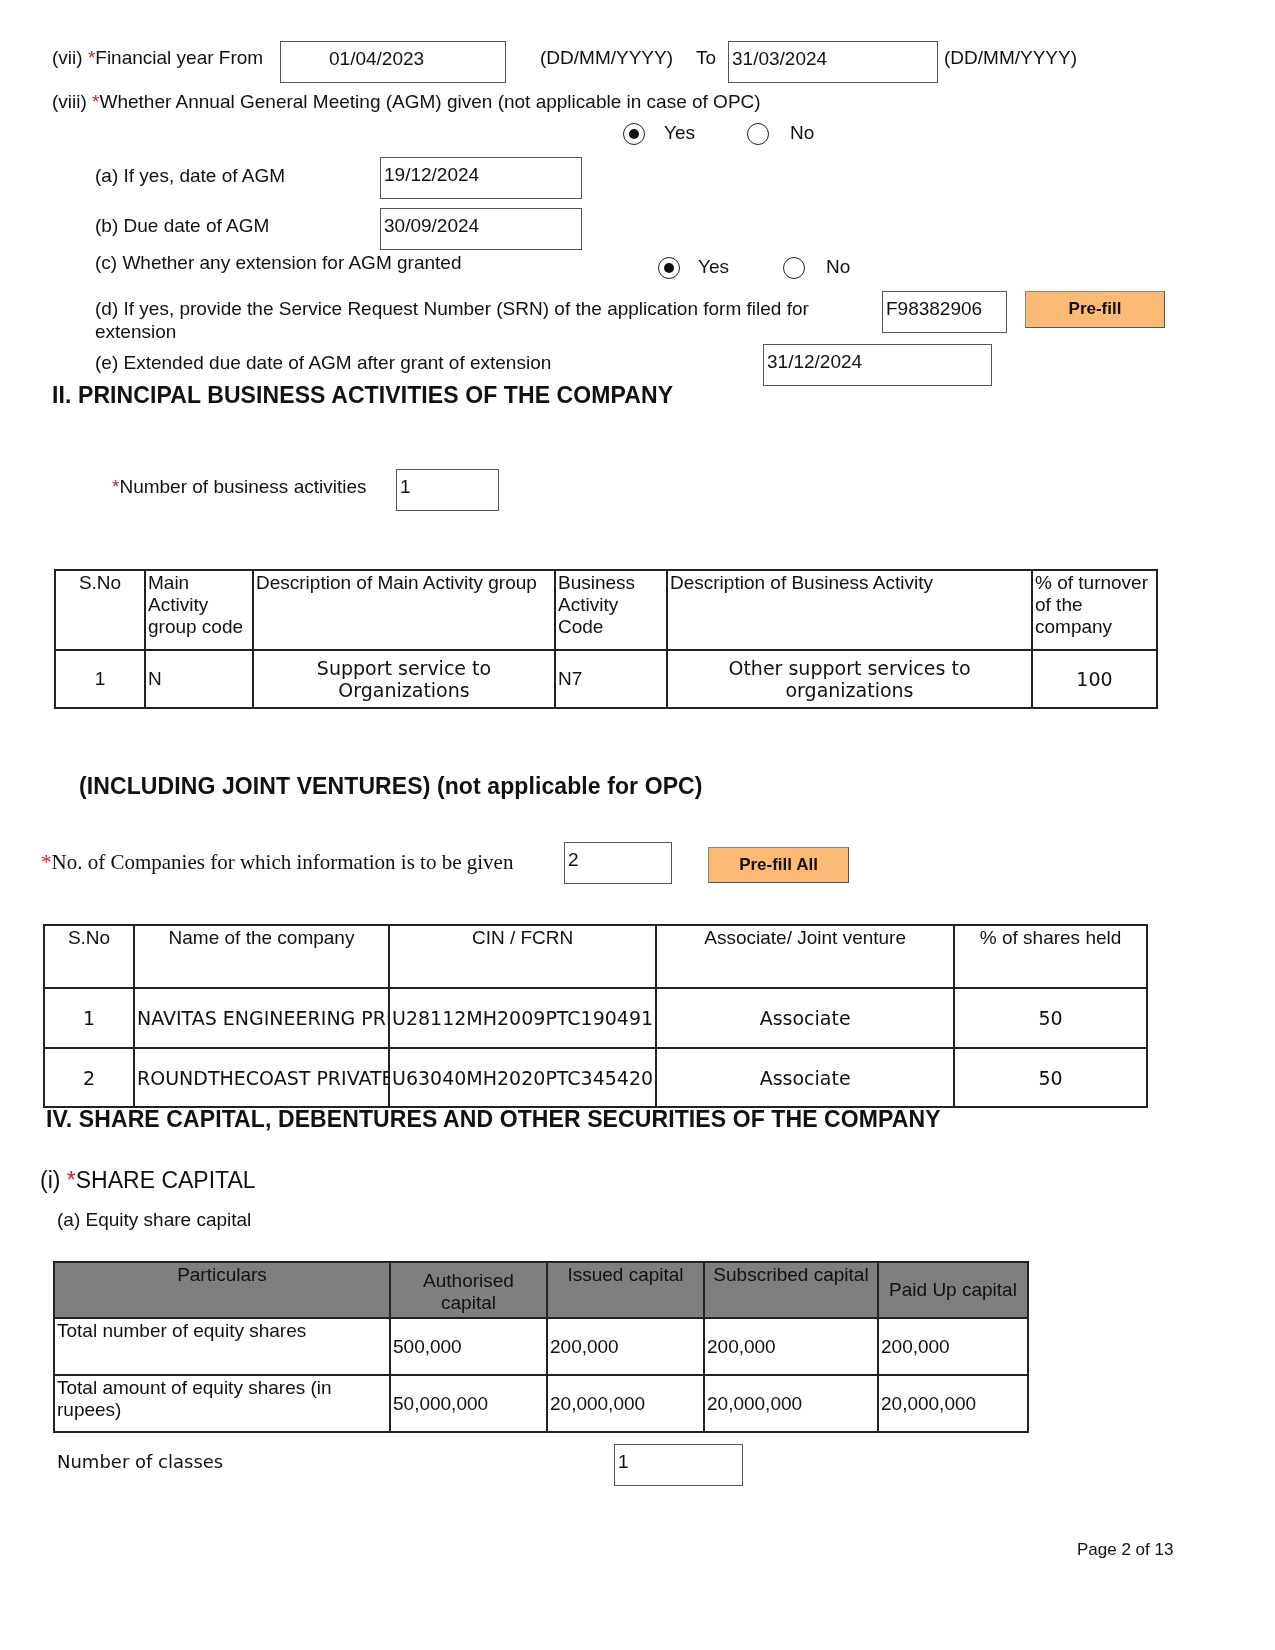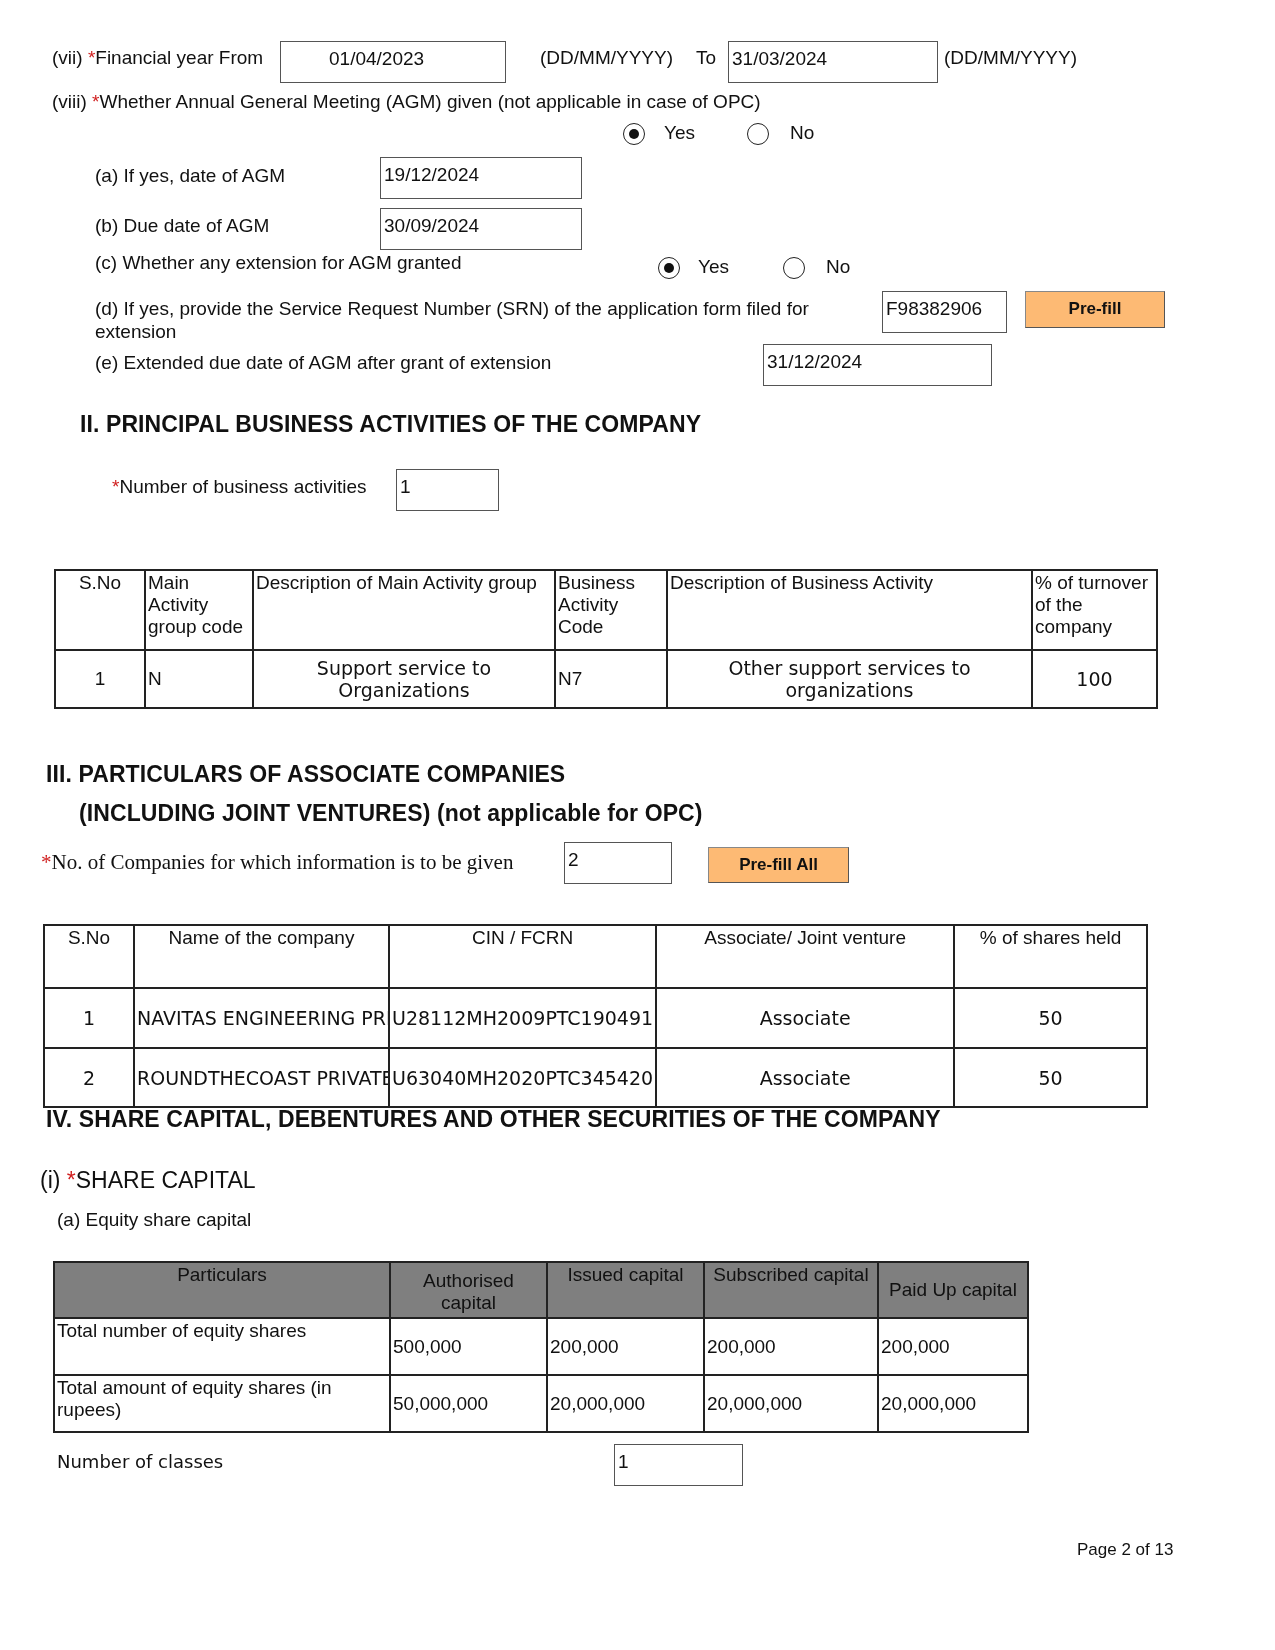--- a/index.html
+++ b/index.html
@@ -75,21 +75,21 @@
 <div class="abs" style="left:95px;top:297px;line-height:23px;">
   <div>(d) If yes, provide the Service Request Number (SRN) of the application form filed for</div>
   <div>extension</div>
 </div>
 <div class="field" style="left:882px;top:291px;width:125px;height:42px;">F98382906</div>
 <div class="btn" style="left:1025px;top:291px;width:140px;height:37px;">Pre-fill</div>
 
 <div class="abs" style="left:95px;top:352px;">(e) Extended due date of AGM after grant of extension</div>
 <div class="field" style="left:763px;top:344px;width:229px;height:42px;">31/12/2024</div>
 
-<div class="abs h2" style="left:52px;top:411px;margin-left:28px;">II. PRINCIPAL BUSINESS ACTIVITIES OF THE COMPANY</div>
+<div class="abs h2" style="left:52px;top:382px;">II. PRINCIPAL BUSINESS ACTIVITIES OF THE COMPANY</div>
 <div class="abs" style="left:112px;top:476px;">
   <span class="req">*</span><span>Number of business activities</span>
 </div>
 <div class="field" style="left:396px;top:469px;width:103px;height:42px;">1</div>
 
 <table class="grid" style="left:54px;top:569px;width:1104px;">
   <tbody>
       <tr style="height:80px;">
     <th style="width:90px;text-align:center;">S.No</th>
     <th style="width:108px;text-align:left;">Main Activity group code</th>
@@ -103,21 +103,20 @@
     <td style="vertical-align:middle;">N</td>
     <td class="cellval" style="text-align:center;vertical-align:middle;">Support service to Organizations</td>
     <td style="vertical-align:middle;">N7</td>
     <td class="cellval" style="text-align:center;vertical-align:middle;">Other support services to organizations</td>
     <td class="cellval" style="text-align:center;vertical-align:middle;">100</td>
   </tr>
 </tbody>
   </table>
 
 <div class="abs h2" style="left:46px;top:761px;line-height:27px;">
-  <div>III. PARTICULARS OF ASSOCIATE COMPANIES</div>
   <div style="padding-left:33px;margin-top:12px;">(INCLUDING JOINT VENTURES) (not applicable for OPC)</div>
 </div>
 <div class="abs" style="left:41px;top:850px;font-family:'Liberation Serif',serif;font-size:21px;">
   <span class="req">*</span><span>No. of Companies for which information is to be given</span>
 </div>
 <div class="field" style="left:564px;top:842px;width:108px;height:42px;">2</div>
 <div class="btn" style="left:708px;top:847px;width:141px;height:36px;">Pre-fill All</div>
 
 <table class="grid" style="left:43px;top:924px;width:1105px;">
   <tbody>

